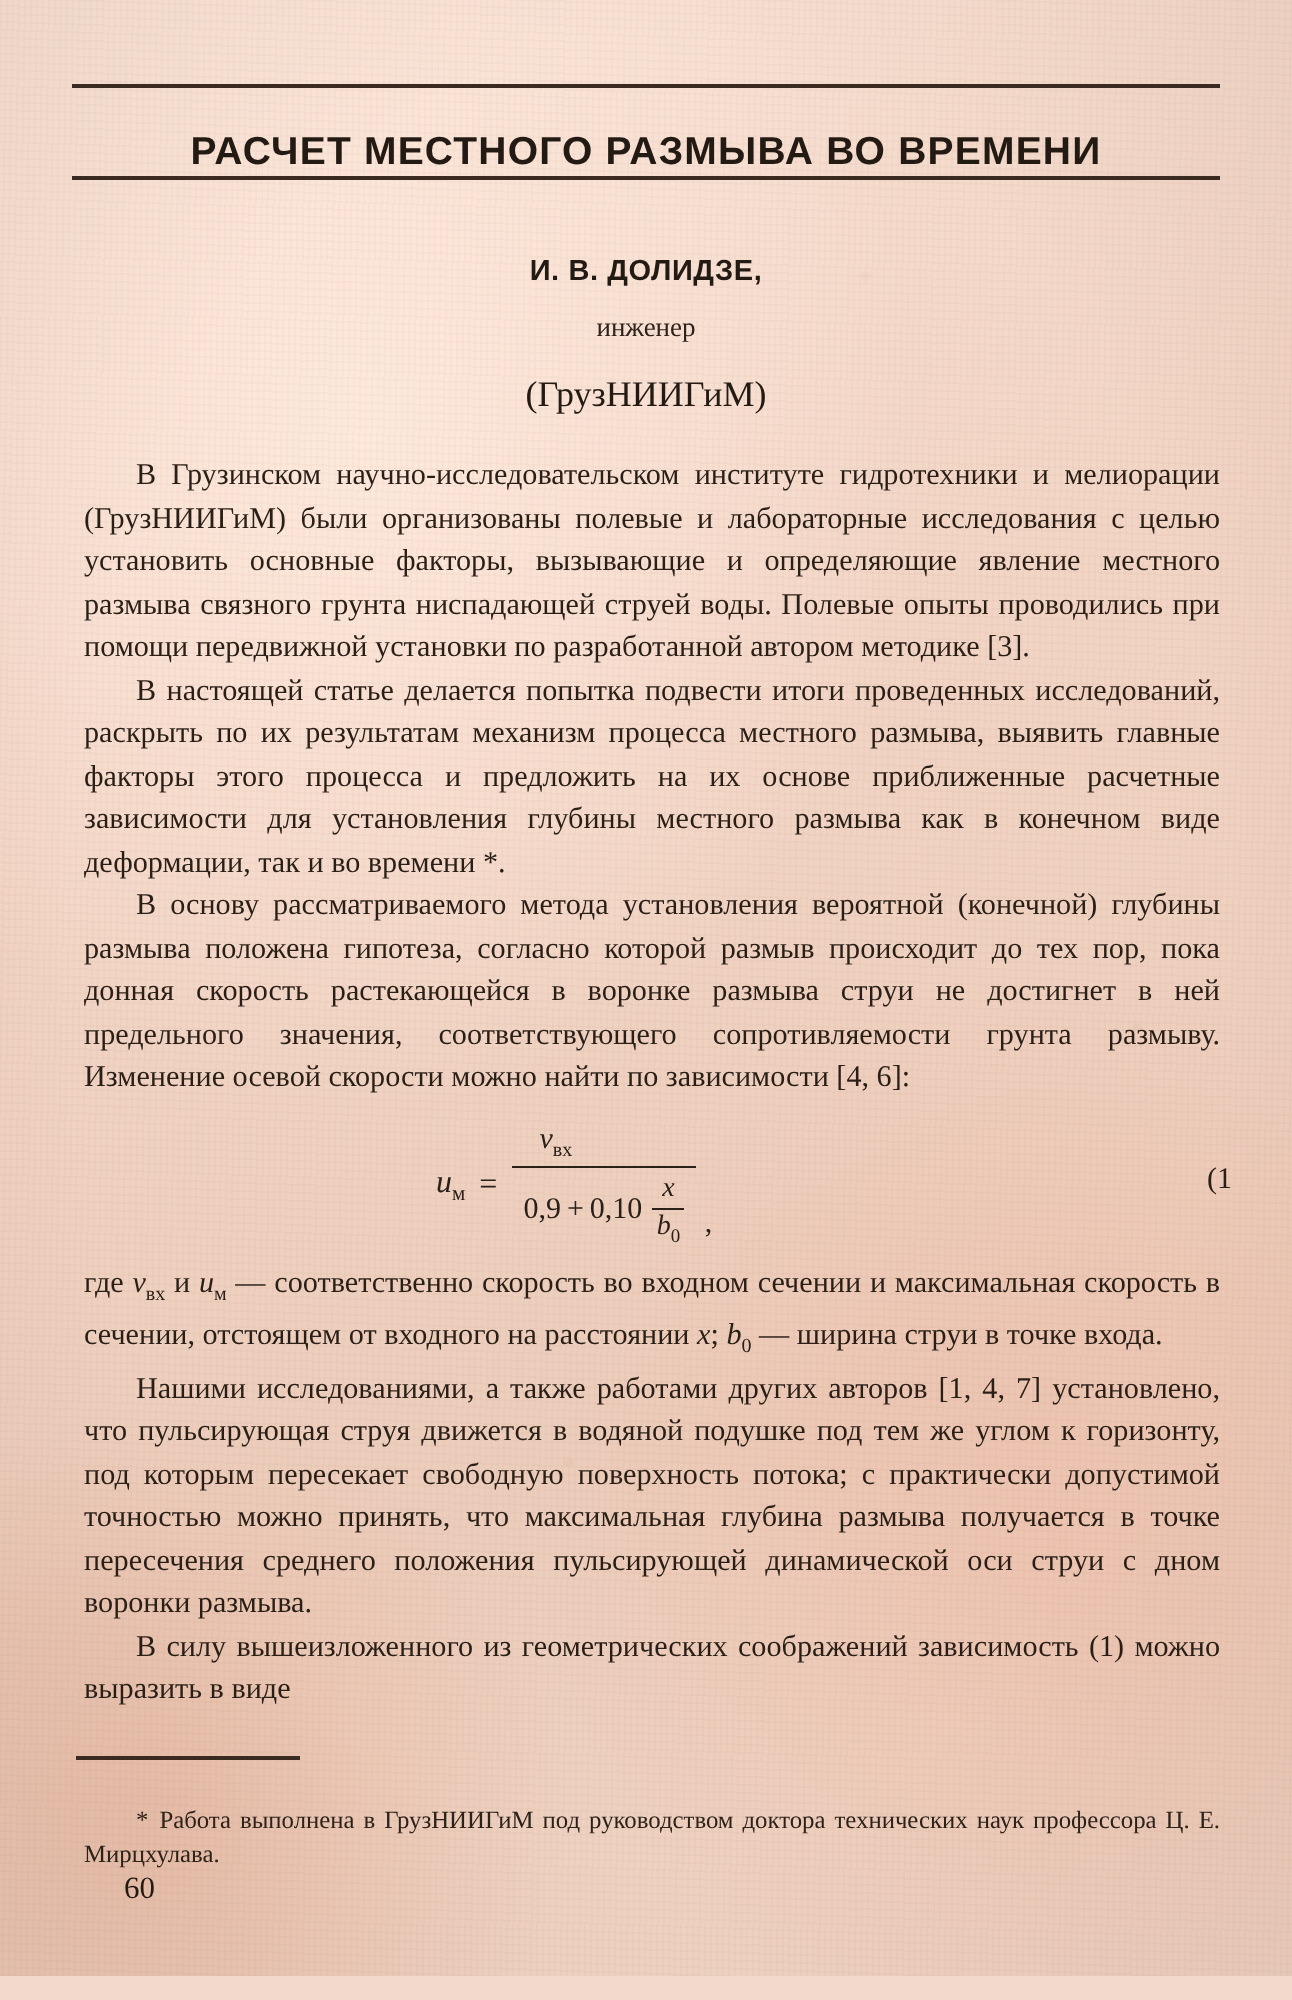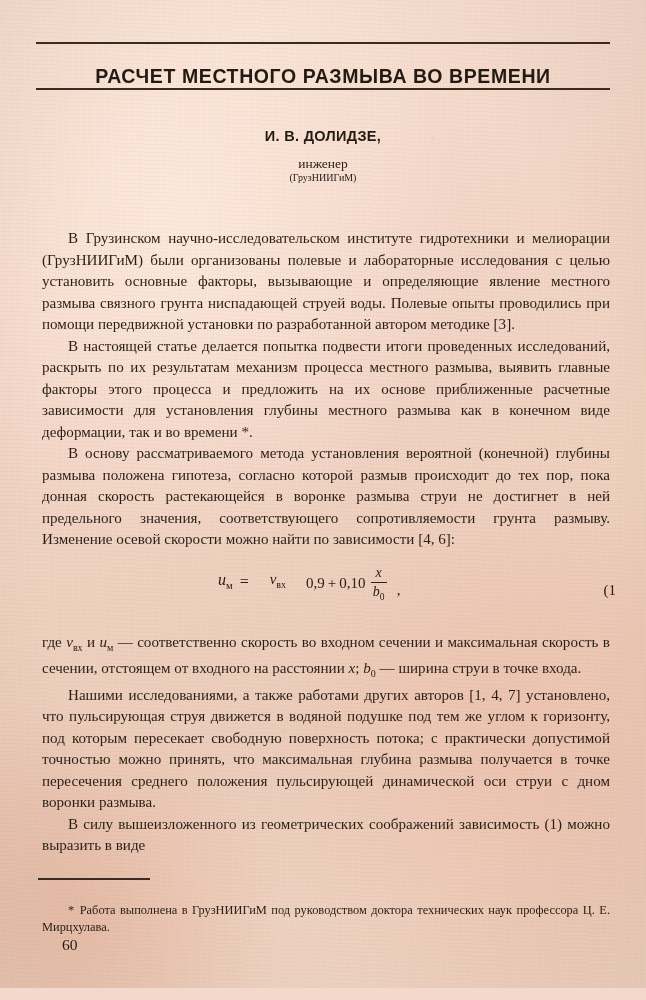--- a/index.html
+++ b/index.html
@@ -91,21 +91,22 @@
     font-size: 14.5px;
     letter-spacing: 0.3px;
     color: #241a14;
   }
   .author-role {
     margin-top: 12px;
     font-size: 13.5px;
     color: #2e221a;
   }
   .author-affil {
-    font-size: 10px;
+    margin-top: 15px;
+    font-size: 18px;
     color: #241a14;
   }
 
   
   .body {
     position: absolute;
     top: 228px;
     left: 42px;
     width: 568px;
   }
@@ -136,21 +137,21 @@
   }
   .lhs {
     font-style: italic;
     font-size: 16px;
     margin-right: 4px;
   }
   .lhs sub { font-style: normal; font-size: 10.5px; }
   .eq { margin: 0 7px 0 3px; font-size: 16px; }
   .frac {
     display: inline-flex;
-    align-items: center;
+    flex-direction: column;
     vertical-align: middle;
   }
   .frac .num {
     padding: 0 14px 2px 14px;
     font-style: italic;
     font-size: 15px;
   }
   .frac .num sub { font-style: normal; font-size: 10px; }
   .frac .bar {
     width: 100%;

